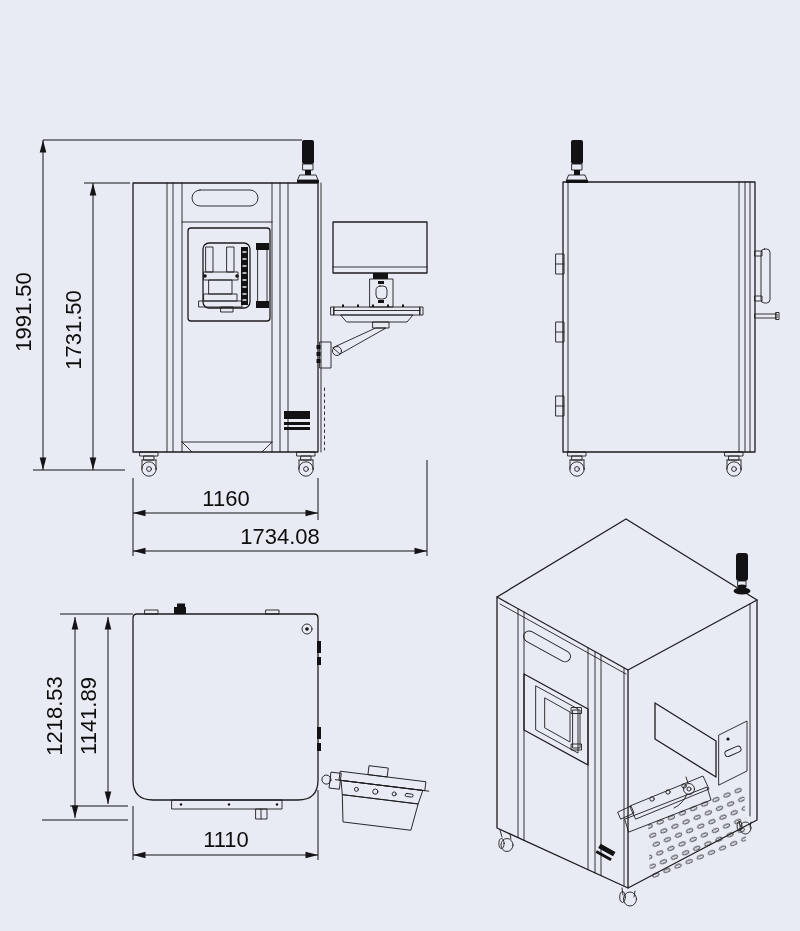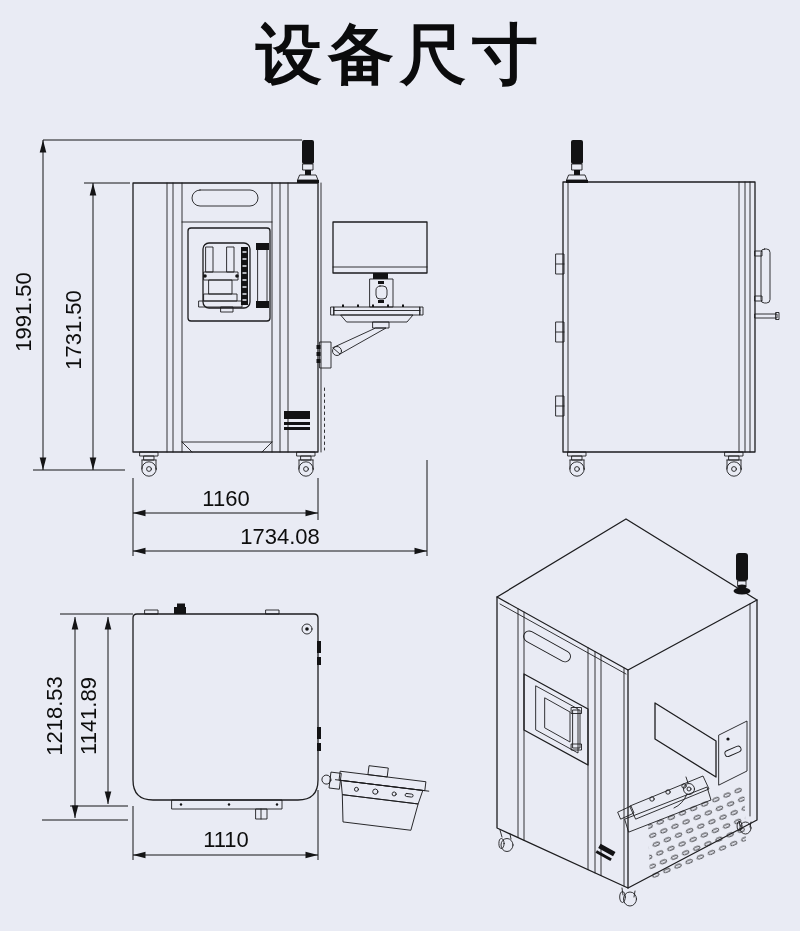--- a/index.html
+++ b/index.html
@@ -14,21 +14,20 @@
   .tn{fill:none;stroke:#1d1d1f;stroke-width:0.9;stroke-linejoin:round;stroke-linecap:round;}
   .dim{fill:none;stroke:#141416;stroke-width:1;}
   .dk{fill:#121214;stroke:none;}
   .dash{stroke-dasharray:2.5,3.5;}
   text.dlabel{font-family:"Liberation Sans", sans-serif;font-size:22px;fill:#0d0d0d;}
 </style>
 </head>
 <body>
 
 <div class="page">
-  <h1 class="title">设备尺寸</h1>
 
   <svg width="800" height="931" viewBox="0 0 800 931">
     <defs>
       <marker id="arw" markerUnits="userSpaceOnUse" markerWidth="14" markerHeight="10" viewBox="0 0 14 10" refX="13.3" refY="5" orient="auto-start-reverse">
         <path d="M0.8,1.7 L13.3,5 L0.8,8.3 Z" fill="#141416"></path>
       </marker>
       <pattern id="vents" width="12" height="9.5" patternUnits="userSpaceOnUse" patternTransform="rotate(-22)">
         <rect x="1" y="1" width="6.5" height="3" rx="1.5" fill="none" stroke="#1d1d1f" stroke-width="0.9"></rect>
       </pattern>
 

